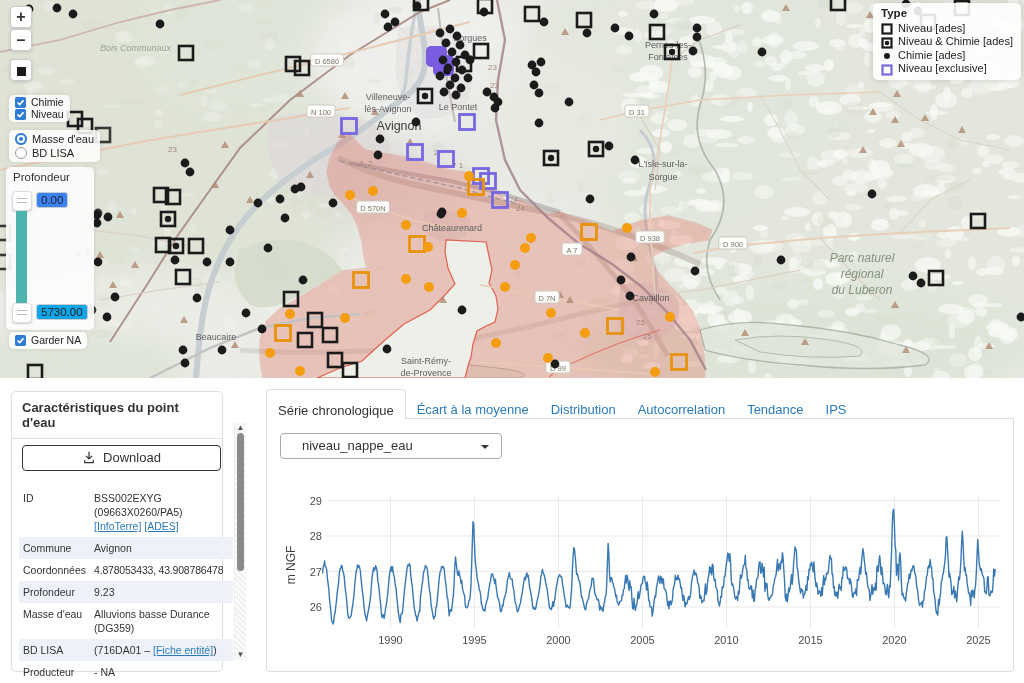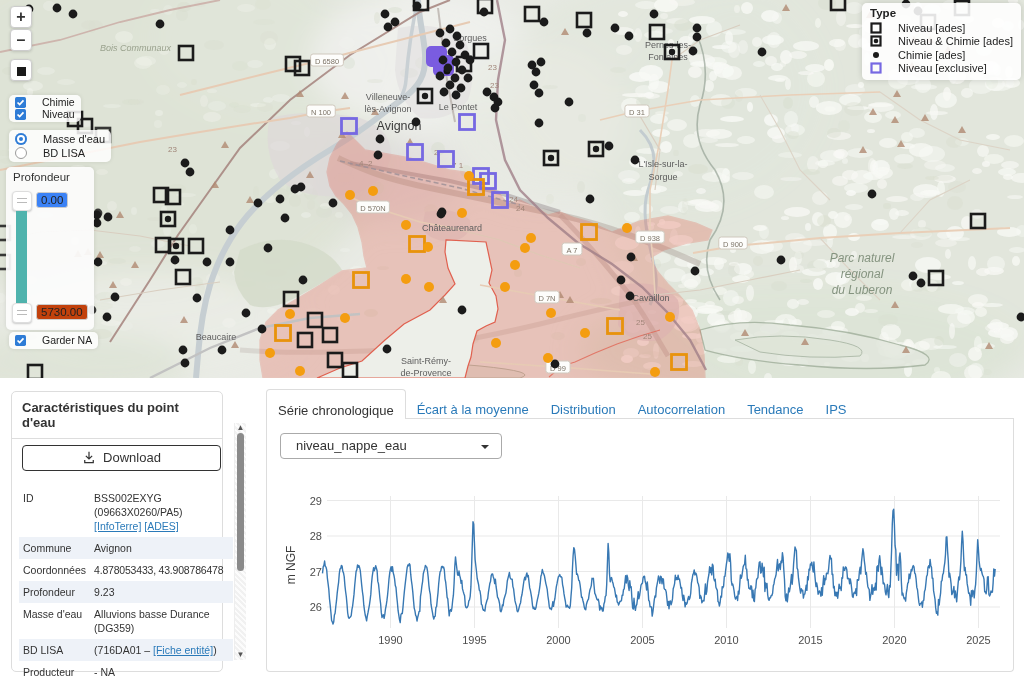--- a/index.html
+++ b/index.html
@@ -1,34 +1,34 @@
 <!DOCTYPE html>
 <html><head><meta charset="utf-8"><style>
 *{box-sizing:border-box;margin:0;padding:0}
 body{width:1024px;height:683px;font-family:"Liberation Sans",sans-serif;background:#fff;overflow:hidden;position:relative}
 .mapwrap{position:relative;width:1024px;height:378px;overflow:hidden}
 .ctl{position:absolute;background:#fff;border:1px solid #ccc;border-radius:4px;width:22px;height:22px;text-align:center;font-weight:700;font-size:16px;line-height:20px;color:#333;box-shadow:0 1px 3px rgba(0,0,0,0.15)}
 .panel{position:absolute;background:rgba(255,255,255,0.85);border-radius:5px;padding:4px 7px;font-size:10.5px;color:#222;box-shadow:0 0 4px rgba(0,0,0,0.1)}
 .legend{position:absolute;right:3px;top:3px;background:rgba(255,255,255,0.88);border-radius:5px;padding:4px 8px;font-size:11px;color:#222;box-shadow:0 0 6px rgba(0,0,0,0.15);line-height:13.5px}
 .legend .t{font-weight:700;font-size:11.5px;margin-bottom:1px}
-.lrow{display:flex;align-items:flex-start;gap:16px;white-space:nowrap}
+.lrow{display:flex;align-items:flex-end;gap:5px;white-space:nowrap}
 .card{position:absolute;left:11px;top:391px;width:212px;height:281px;border:1px solid #ddd;border-radius:5px;background:#fff}
 .card h4{font-size:13px;color:#333;padding:8px 10px;border-bottom:1px solid #ddd;font-weight:700}
 .dlbtn{margin:6px 10px 14px;width:199px;height:26px;border:1px solid #333;border-radius:4px;background:#fff;font-size:13px;color:#333;text-align:center;line-height:24px}
 table.info{border-collapse:collapse;font-size:10.5px;color:#333;margin:16px 0 0 7px;width:214px;line-height:14px}
 table.info td{padding:4px 4px;vertical-align:top}
 table.info td.l{width:68px}
 table.info tr.s{background:#eef2f8}
 a{color:#2a7ab9;text-decoration:underline}
 .tabs{position:absolute;left:266px;top:389px;font-size:13px;display:flex}
 .tab{padding:12px 11px;color:#2a7ab9;line-height:17px}
 .tab.active{color:#333;background:#fff;border:1px solid #ddd;border-bottom:none;border-radius:4px 4px 0 0}
 .tcpanel{position:absolute;left:266px;top:418px;width:748px;height:254px;border:1px solid #ddd;border-top:none;border-radius:0 0 4px 4px;background:#fff}
 .tcpanel:before{content:"";position:absolute;left:138px;right:0;top:0;border-top:1px solid #ddd}
-.sel{position:absolute;left:280px;top:433px;width:222px;height:26px;border:1px solid #aaa;border-radius:4px;background:#fff;font-size:13px;color:#333;line-height:24px;padding-left:15px}
+.sel{position:absolute;left:280px;top:433px;width:222px;height:26px;border:1px solid #aaa;border-radius:4px;background:#fff;font-size:13px;color:#333;line-height:24px;padding-left:21px}
 .sel:after{content:"";position:absolute;right:12px;top:11px;border:4.5px solid transparent;border-top-color:#333}
 .sbar{position:absolute;left:222px;top:31px;width:12px;height:237px;background:repeating-linear-gradient(45deg,#f1f1f1 0 2px,#fcfcfc 2px 4px);border-left:1px solid #eee}
 .thumb{position:absolute;left:2px;top:10px;width:7px;height:138px;border-radius:4px;background:#8a8a8a}
 </style></head>
 <body>
 <div class="mapwrap">
     <svg width="1024" height="378" viewBox="0 0 1024 378" style="display:block">
 <rect width="1024" height="378" fill="#e9ebe5"></rect>
 <defs>
         <filter id="bz" x="-30%" y="-30%" width="160%" height="160%">
@@ -1053,21 +1053,21 @@
 <div style="position:absolute;left:6px;top:24px;width:20px;height:20px;background:#fff;border:1px solid #ddd;border-radius:4px;box-shadow:0 1px 2px rgba(0,0,0,0.2)">
         <div style="margin:6px 4px 0;border-top:1.5px solid #bbb"></div>
         <div style="margin:3px 4px 0;border-top:1.5px solid #bbb"></div>
       </div>
 <div style="position:absolute;left:30px;top:25px;border:1px solid #ccc;border-radius:3px;background:#3b82f6;font-size:11.5px;padding:1px 4px">0.00</div>
 <div style="position:absolute;left:10px;top:44px;width:11px;height:93px;background:#4fb3ad"></div>
 <div style="position:absolute;left:6px;top:136px;width:20px;height:20px;background:#fff;border:1px solid #ddd;border-radius:4px;box-shadow:0 1px 2px rgba(0,0,0,0.2)">
         <div style="margin:6px 4px 0;border-top:1.5px solid #bbb"></div>
         <div style="margin:3px 4px 0;border-top:1.5px solid #bbb"></div>
       </div>
-<div style="position:absolute;left:30px;top:137px;border:1px solid #ccc;border-radius:3px;background:#c2410c;font-size:11.5px;padding:1px 4px">5730.00</div>
+<div style="position:absolute;left:30px;top:137px;border:1px solid #ccc;border-radius:3px;background:#0ea5e9;font-size:11.5px;padding:1px 4px">5730.00</div>
 </div>
 <div class="panel" style="left:9px;top:332px;padding:3px 6px;line-height:11px">
       <div class="lrow">
         <svg width="11" height="11" viewBox="0 0 13 13">
           <rect width="13" height="13" rx="2" fill="#2e7cd6"></rect>
           <path d="M3 6.5 L5.5 9 L10 4" stroke="#fff" stroke-width="2" fill="none"></path>
         </svg>
         <span>Garder NA</span>
       </div>
     </div>

